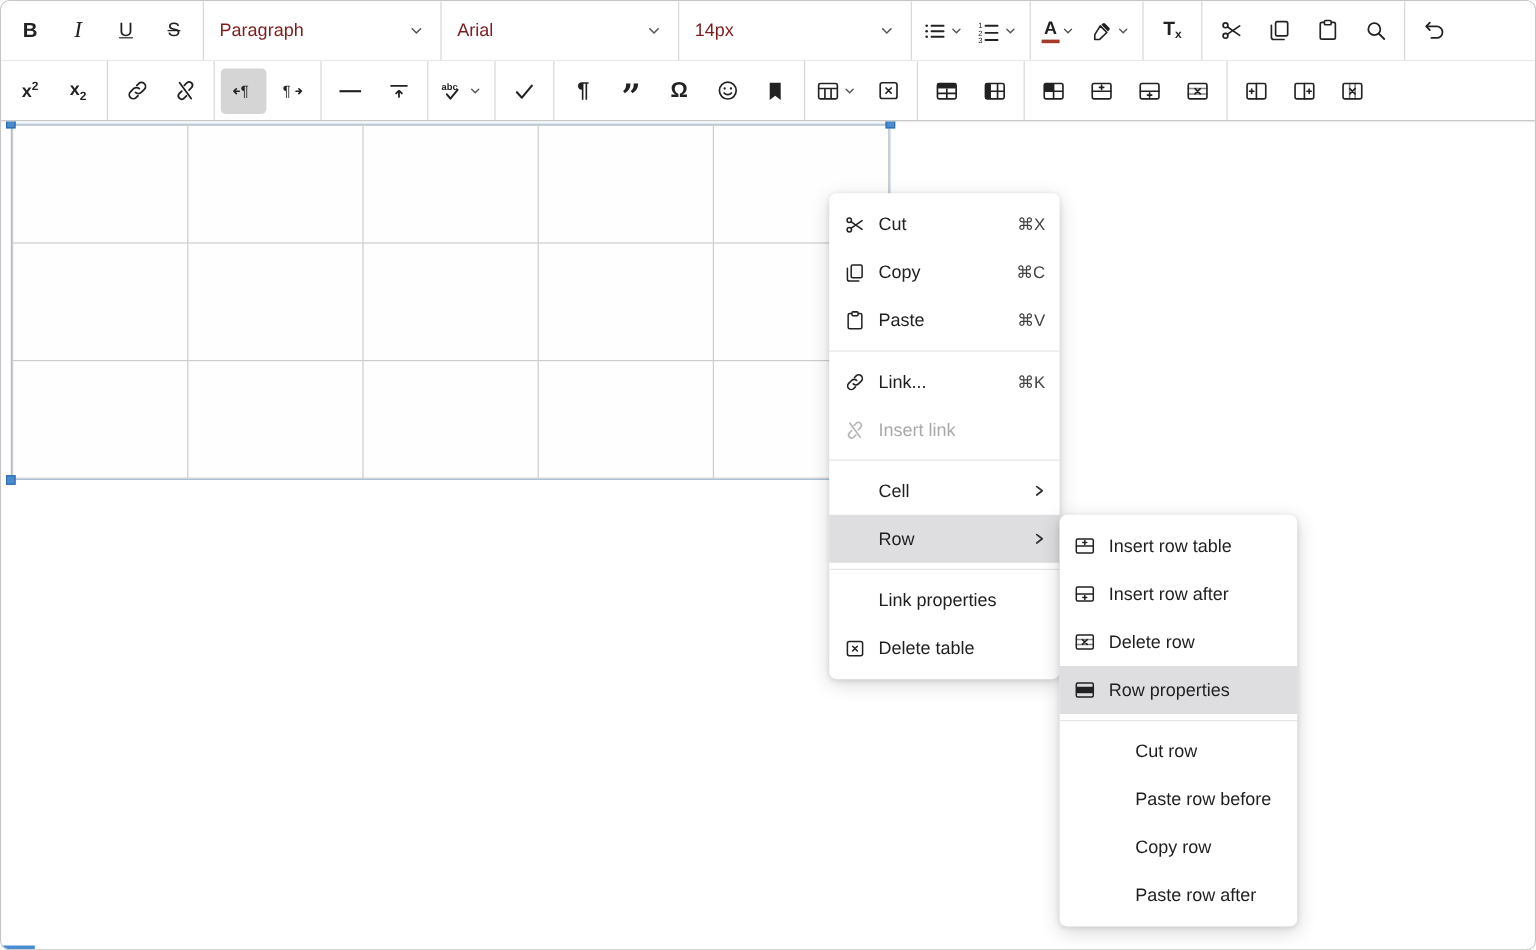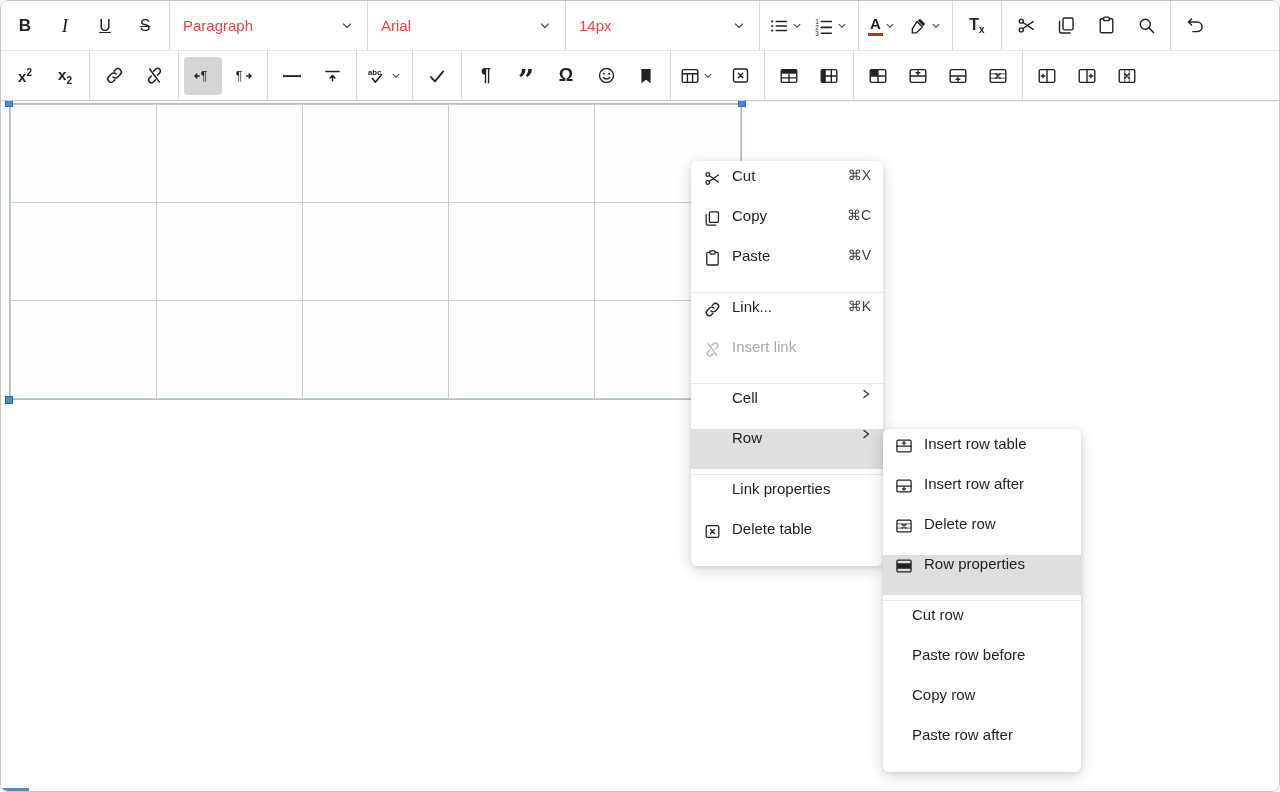--- a/index.html
+++ b/index.html
@@ -36,50 +36,50 @@
   .g-omega { font-size:18px; font-weight:600; }
   .g-hr { font-size:18px; font-weight:700; }
   .tx-wrap { display:flex; align-items:flex-start; font-weight:600; }
   .tx-t { font-size:16px; }
   .tx-x { font-size:10px; margin-top:8px; }
   .colorstack { display:flex; flex-direction:column; align-items:center; }
   .a-letter { font-size:15px; font-weight:700; line-height:15px; }
   .color-bar { width:15px; height:3px; background:#a43a2a; margin-top:2px; }
   .tb-select {
     display:flex; align-items:center; justify-content:space-between;
-    padding:0 14px 0 13px; font-size:15px; color:#ef4444; cursor:pointer;
+    padding:0 14px 0 13px; font-size:15px; color:#7f1d1d; cursor:pointer;
   }
   .w-para { width:170px; } .w-font { width:170px; } .w-size { width:166px; }
 
   
   .editor { position:absolute; top:100px; left:0; right:0; bottom:0; background:#fff; }
   .table-wrap { position:absolute; left:8px; top:2px; border:1px solid #a3c0de; }
   table.grid { border-collapse:collapse; }
   table.grid td { width:145px; height:97px; border:1px solid #cccccc; background:#fefefe; padding:0; }
   .handle { position:absolute; width:8px; height:8px; background:#4a8cd2; border:1px solid #2f6cb0; box-sizing:border-box; z-index:3; }
   .h-tl { left:-5px; top:-5px; } .h-tr { right:-5px; top:-5px; }
   .h-bl { left:-5px; bottom:-5px; } .h-br { right:-5px; bottom:-5px; }
   .focus-corner { position:absolute; left:0; bottom:0; width:28px; height:3px; background:#4a8cd2; border-bottom-left-radius:8px; }
 
   
   .menu {
     position:absolute; background:#fff; border-radius:6px; padding:6px 0; z-index:10;
     box-shadow:0 4px 16px rgba(0,0,0,.16), 0 1px 4px rgba(0,0,0,.1);
   }
   .ctx { left:690px; top:160px; width:192px; }
   .sub { left:882px; top:428px; width:198px; }
-  .mi { height:40px; display:flex; align-items:flex-start; padding:0 12px 0 10px; font-size:15px; color:#1f1f1f; cursor:pointer; }
+  .mi { height:40px; display:flex; align-items:center; padding:0 12px 0 10px; font-size:15px; color:#1f1f1f; cursor:pointer; }
   .mi .ico { width:22px; height:22px; flex:none; display:flex; align-items:center; justify-content:center; margin-right:9px; color:#222; }
   .mi .lbl { flex:1; white-space:nowrap; }
   .mi .sc { margin-left:10px; color:#424242; font-size:14px; }
   .mi .arr { margin-left:10px; display:flex; color:#333; }
   .mi.hl { background:#dedee1; }
   .mi.dis { color:#a9a9a9; cursor:default; }
   .mi.dis .ico { color:#b5b5b5; }
-  .mi.textpad { padding-left:29px; }
+  .mi.textpad { padding-left:63px; }
   .mdiv { height:1px; background:#e5e5e5; margin:5px 0; }
 </style>
 </head>
 <body>
 
 <div class="page">
 
   <div class="toolbar">
 
     <div class="tb-row tb-row1">

